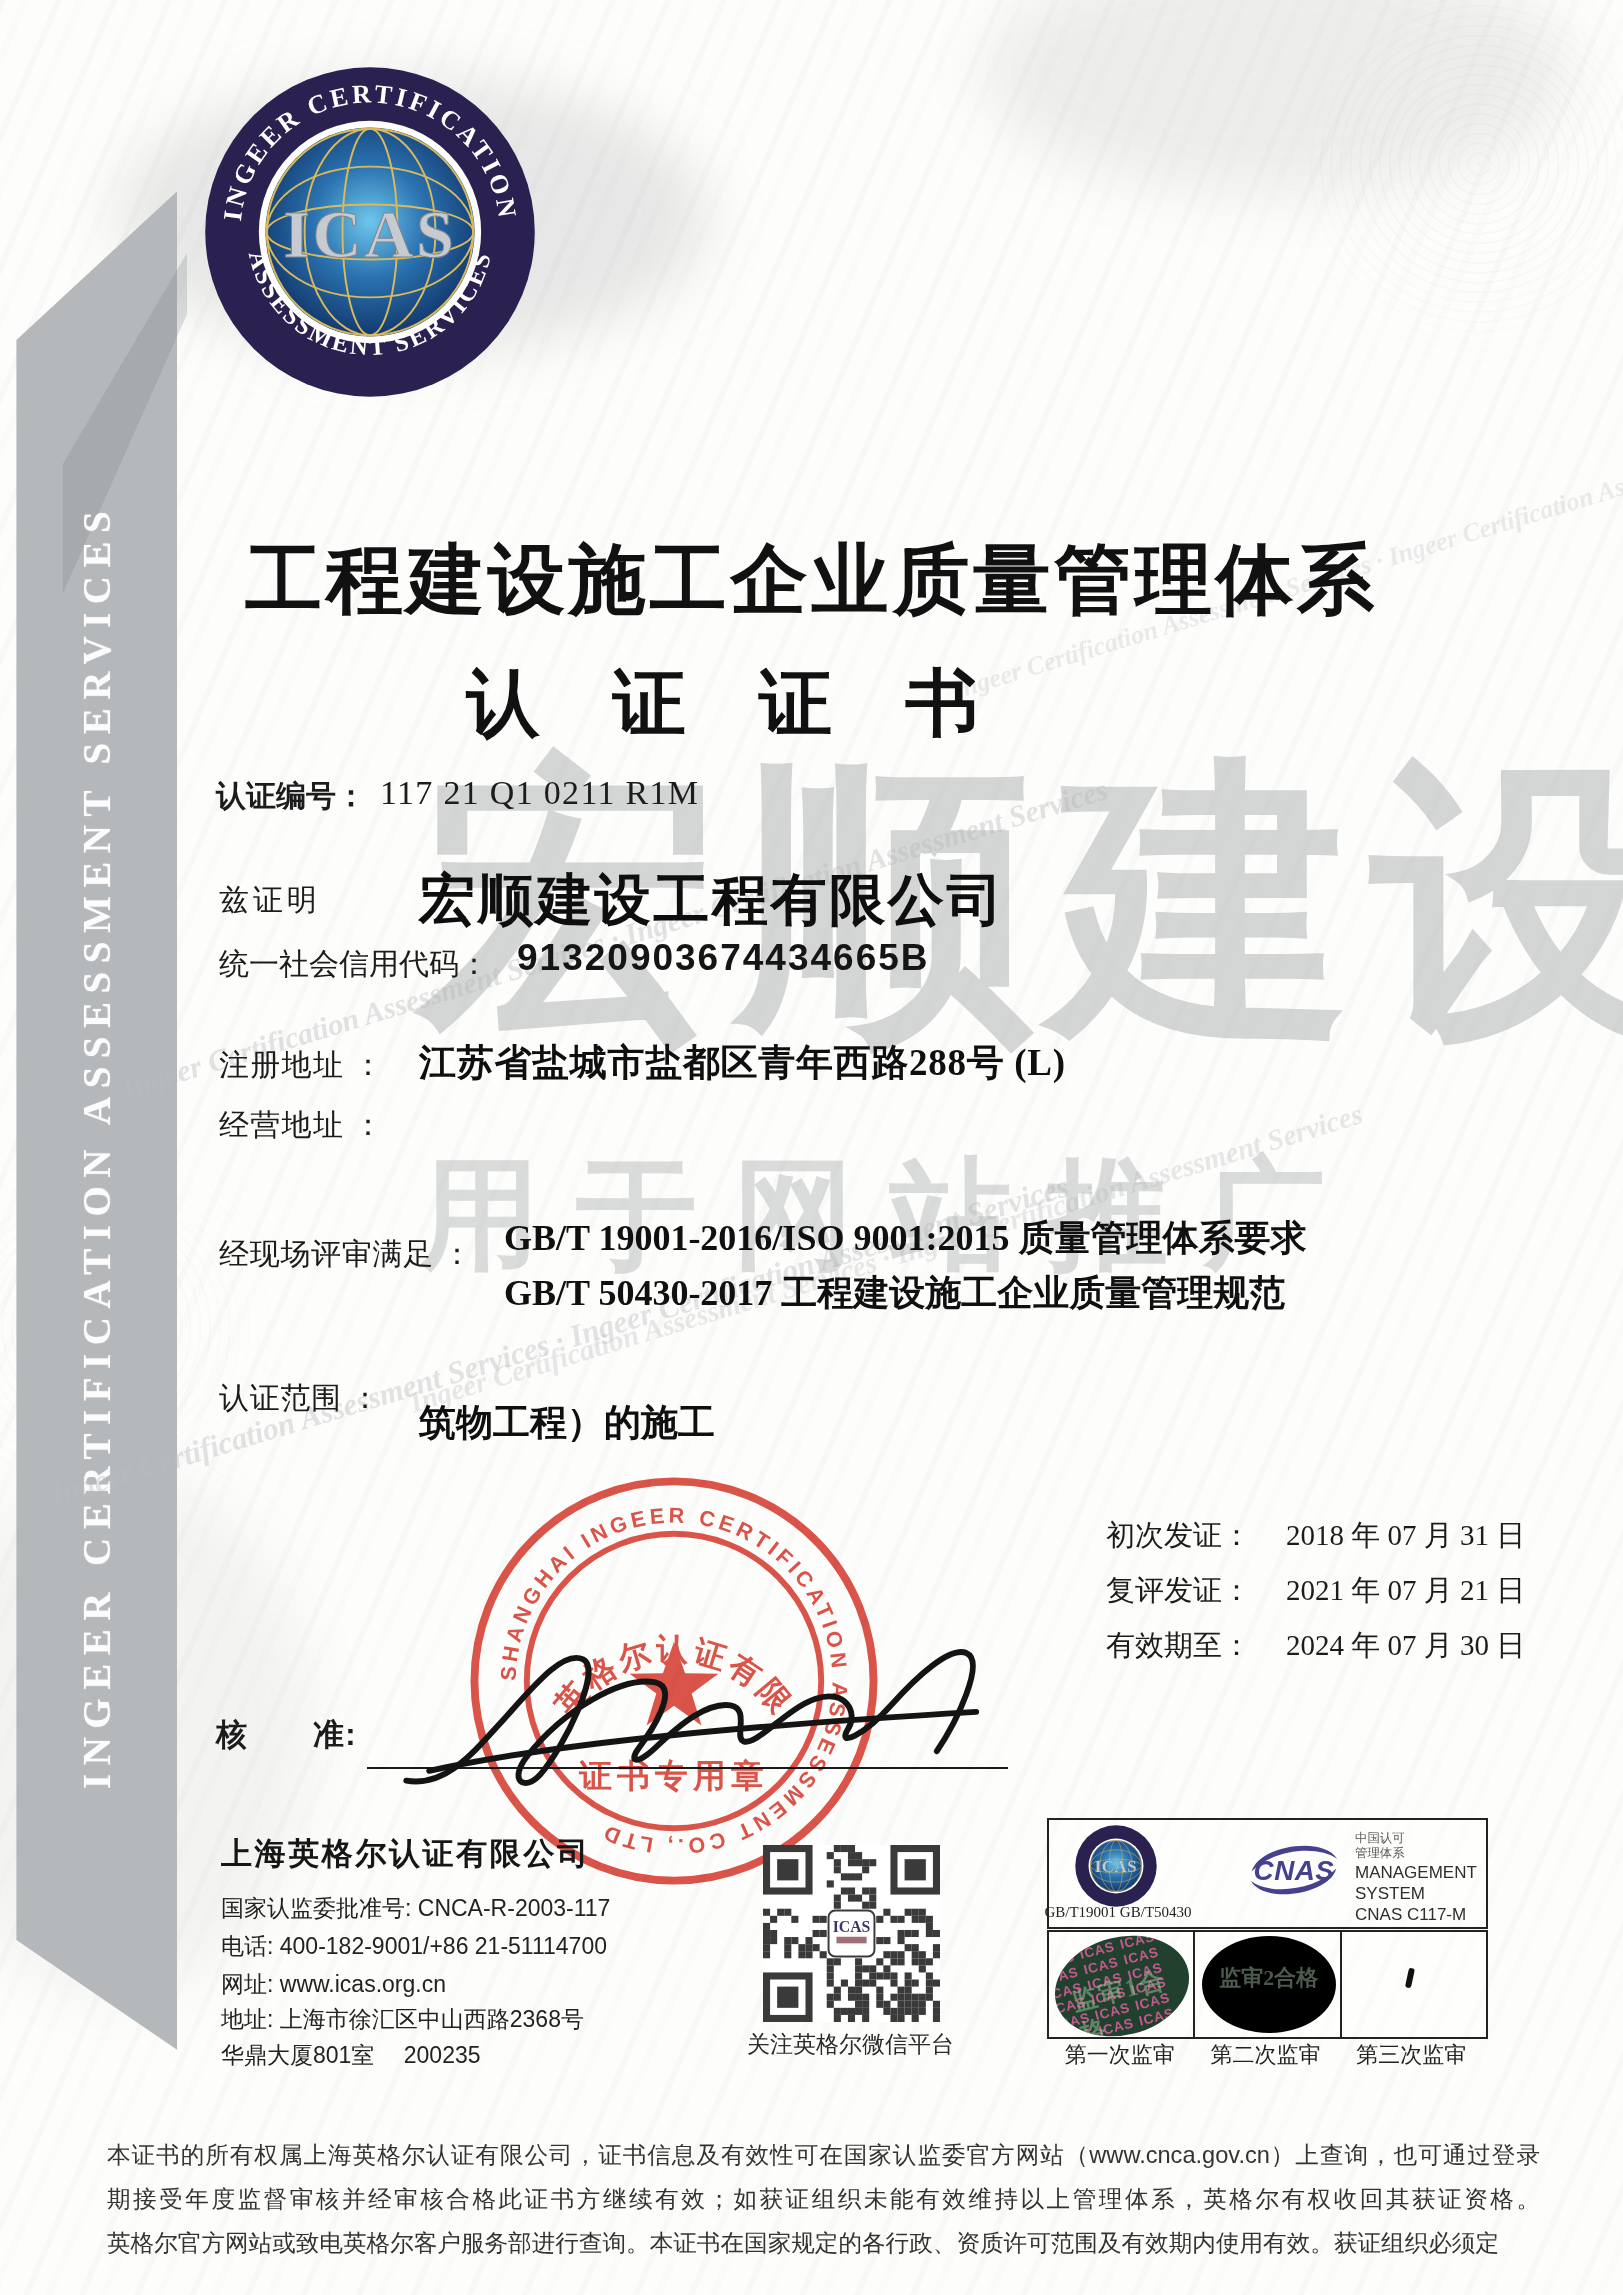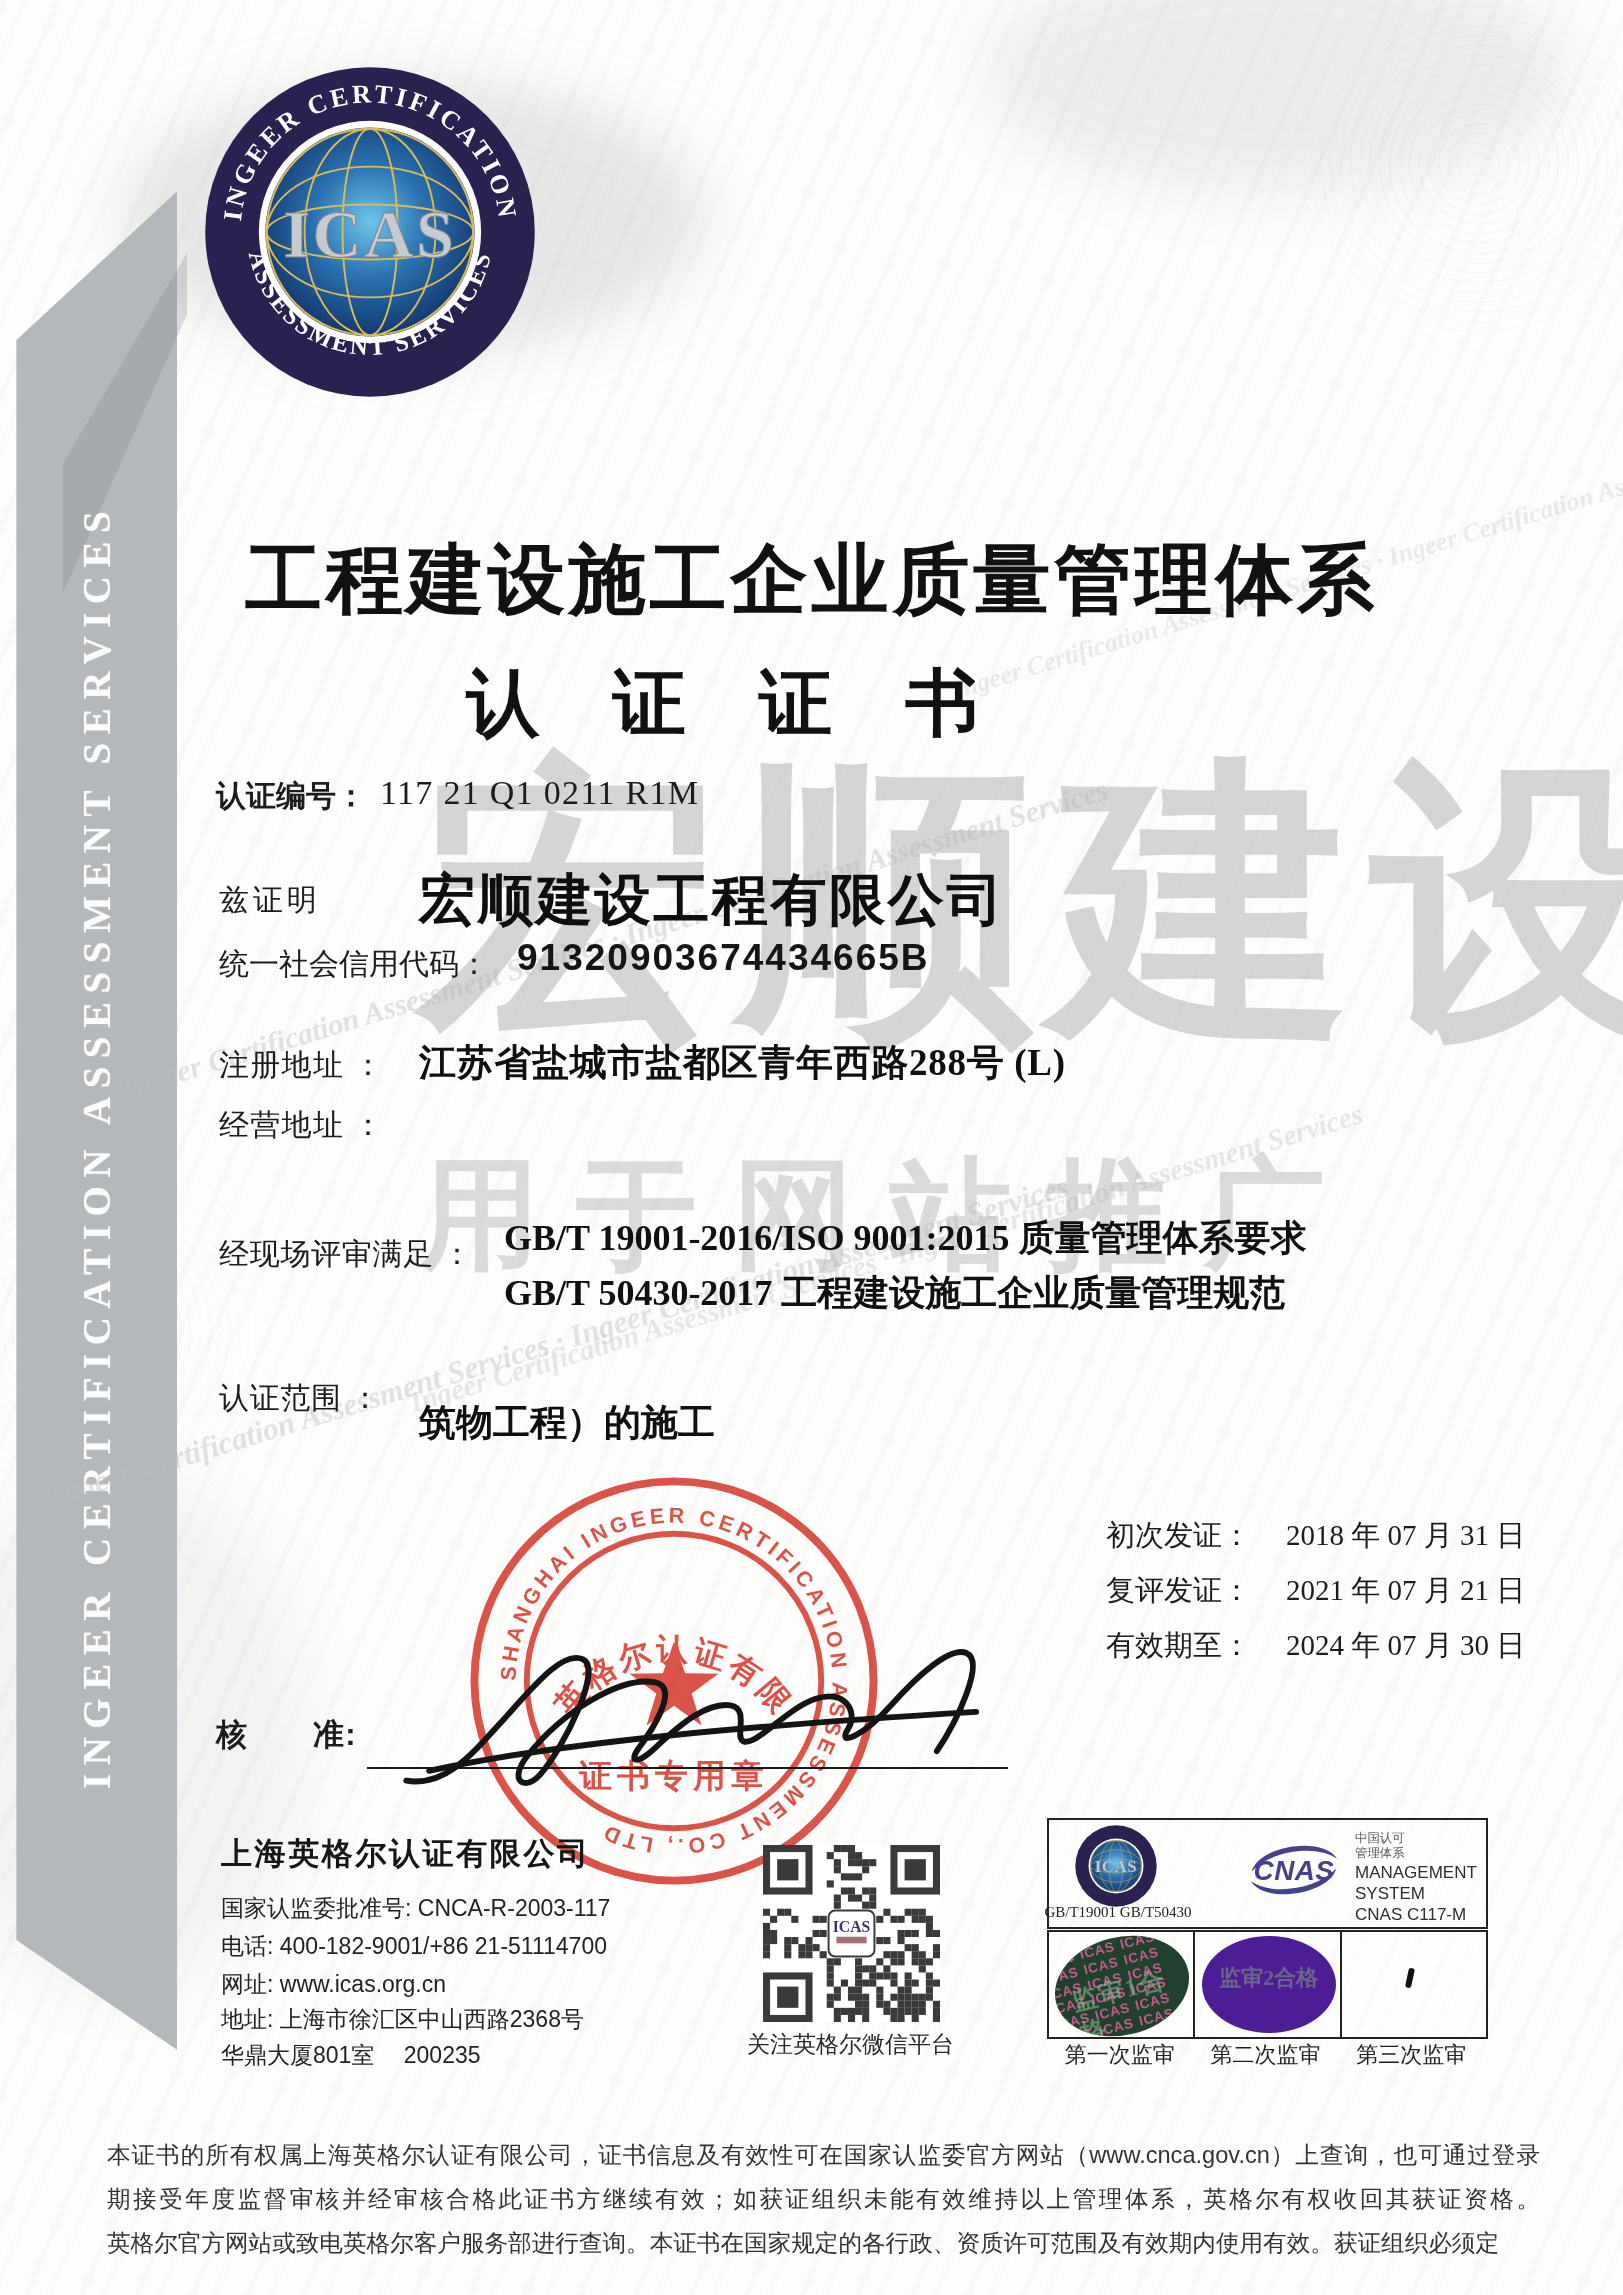--- a/index.html
+++ b/index.html
@@ -98,21 +98,21 @@
     border:2.6px solid #222;display:flex;background:rgba(255,255,255,.35);}
   .surv-cell{flex:1;position:relative;border-right:2.6px solid #222;}
   .surv-cell:last-child{border-right:none;}
   .sticker{position:absolute;border-radius:50%;}
   .sticker1{left:5.2px;top:5.2px;width:136px;height:98px;background:#21402e;transform:rotate(-14deg);overflow:hidden;}
   .sticker1 .pat{position:absolute;left:-6.5px;top:1.3px;width:157px;
     font-family:"Liberation Sans",sans-serif;font-size:13.7px;line-height:15.7px;font-weight:bold;
     color:#c05a8a;letter-spacing:0.7px;word-spacing:1.3px;}
   .sticker1 .ok{position:absolute;left:16.4px;top:36px;font-size:25px;color:rgba(150,190,150,.55);
     font-weight:bold;letter-spacing:2px;}
-  .sticker2{left:6.5px;top:3.9px;width:134px;height:97px;background:#4c1d95;}
+  .sticker2{left:6.5px;top:3.9px;width:134px;height:97px;background:#000000;}
   .sticker2 .ok{position:absolute;left:7.9px;top:27.5px;width:118px;text-align:center;
     font-size:22px;color:rgba(125,150,128,.6);font-weight:bold;white-space:nowrap;}
   .tickmark{position:absolute;left:65px;top:36px;width:5.9px;height:19.6px;background:#111;transform:rotate(12deg);border-radius:2.6px;}
   .surv-labels{position:absolute;left:1047px;top:2040px;width:437px;display:flex;}
   .surv-labels div{flex:1;text-align:center;font-size:22px;font-family:"Liberation Sans",sans-serif;color:#222;}
   
   .footer{position:absolute;left:107px;top:2133px;width:1433px;
     font-size:23.6px;font-family:"Liberation Sans",sans-serif;color:#333;}
   .footer div{line-height:44px;text-align:justify;text-align-last:justify;white-space:nowrap;}
   .footer div:last-child{text-align-last:left;}

